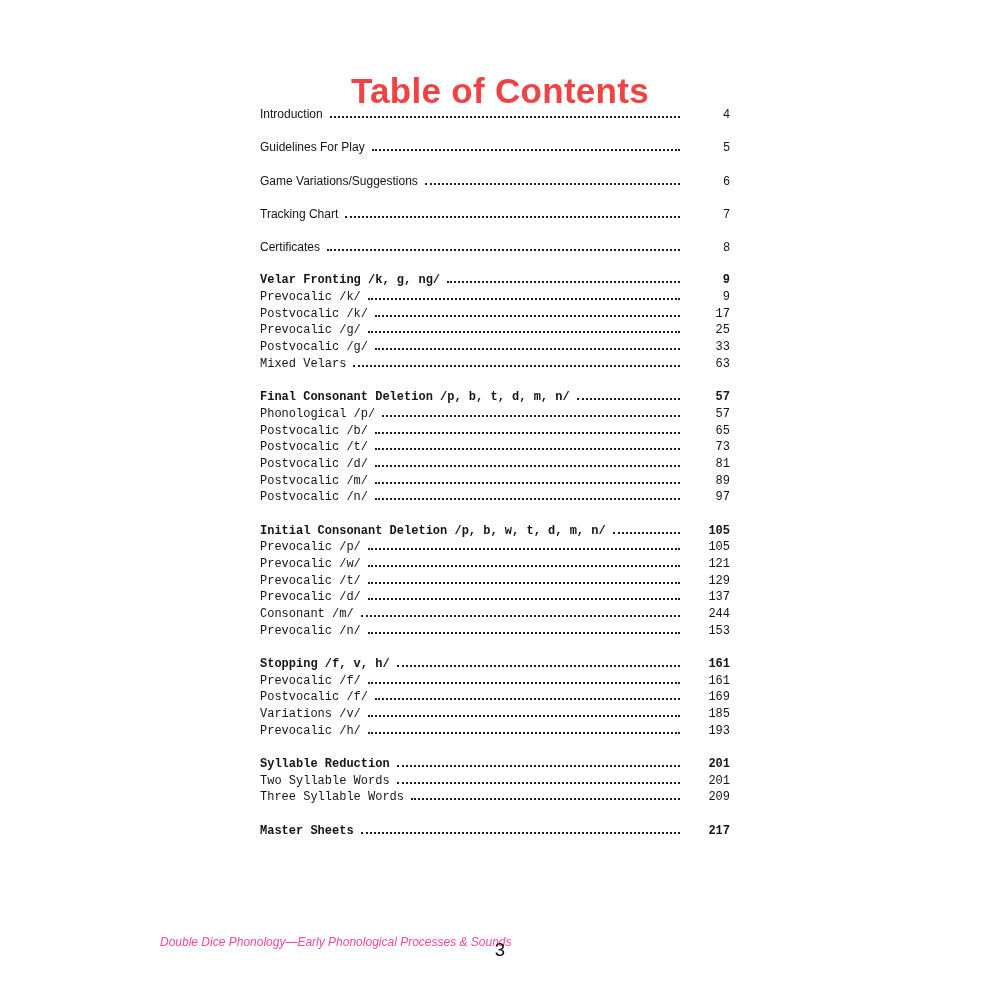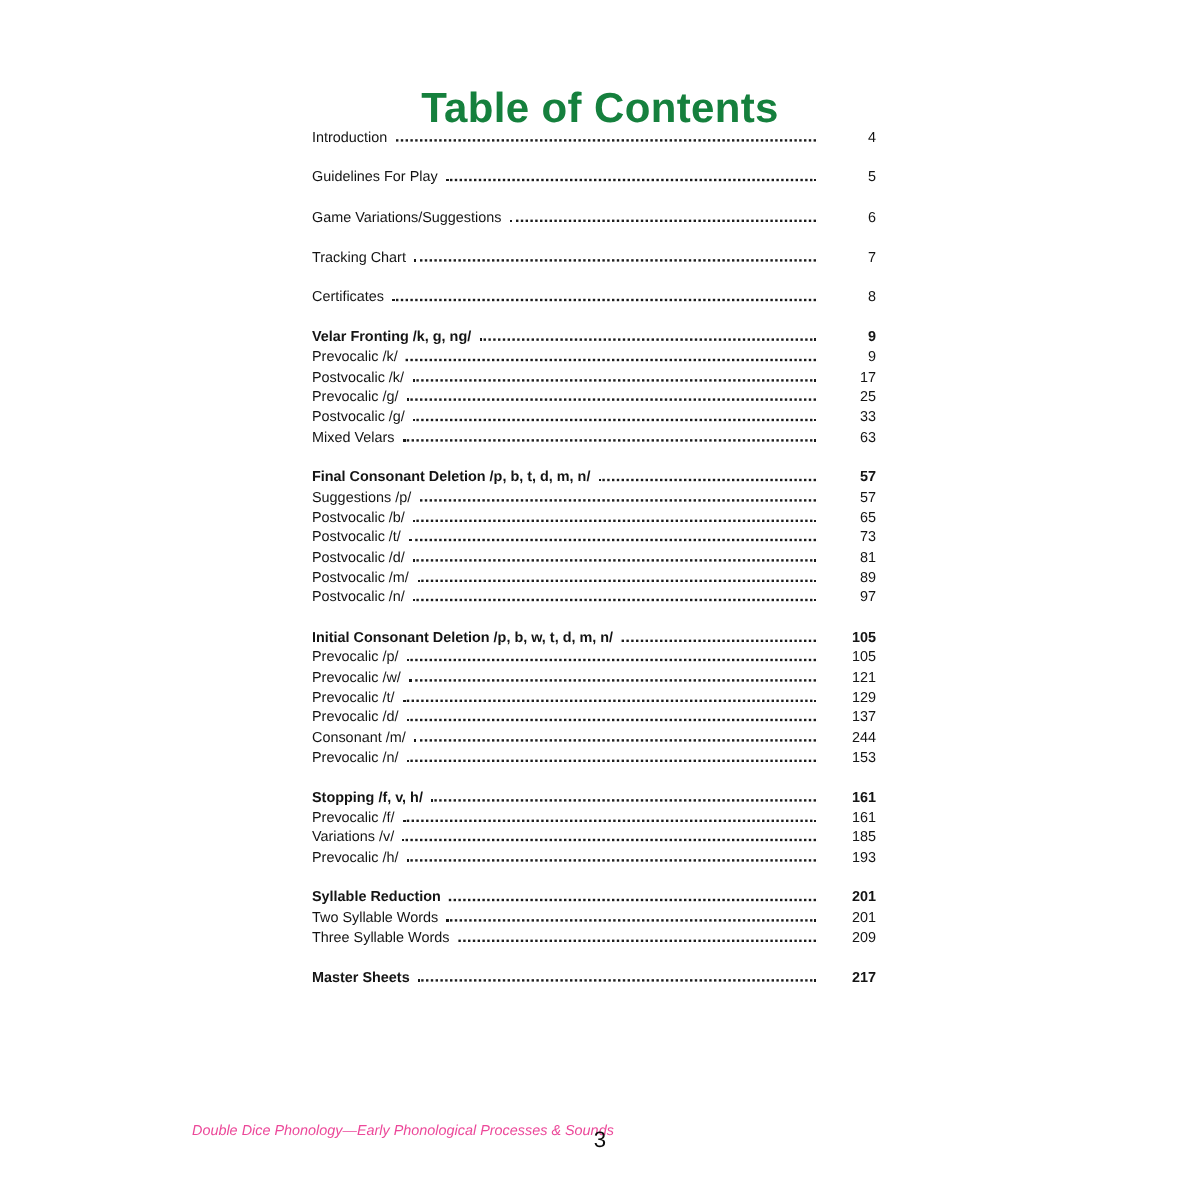--- a/index.html
+++ b/index.html
@@ -14,38 +14,38 @@
   }
   .title {
     position: absolute;
     top: 48px;
     left: 0;
     width: 1000px;
     text-align: center;
     font-size: 35px;
     font-weight: bold;
     letter-spacing: 0.3px;
-    color: #15803d;
+    color: #ef4444;
   }
   .toc {
     position: absolute;
     left: 260px;
     top: 106px;
     width: 470px;
     font-size: 12px;
   }
   .row {
     display: flex;
     align-items: baseline;
     height: 16.7px;
     line-height: 16.7px;
     white-space: nowrap;
   }
   .front-row { margin-bottom: 16.6px; }
-  .group { margin-top: 16.6px; }
+  .group { margin-top: 16.6px; font-family: Liberation Mono, monospace; }
   .row.header { font-weight: bold; }
   .label { flex: none; }
   .leader {
     flex: 1 1 auto;
     min-width: 10px;
     margin-left: 7px;
     margin-right: 10px;
     border-bottom: 2.2px dotted #1c1c1c;
   }
   .pageno {
@@ -137,21 +137,21 @@
           <span class="pageno">63</span>
         </div>
       </div>
       <div class="group">
         <div class="row header">
           <span class="label">Final Consonant Deletion /p, b, t, d, m, n/</span>
           <span class="leader"></span>
           <span class="pageno">57</span>
         </div>
         <div class="row">
-          <span class="label">Suggestions /p/</span>
+          <span class="label">Phonological /p/</span>
           <span class="leader"></span>
           <span class="pageno">57</span>
         </div>
         <div class="row">
           <span class="label">Postvocalic /b/</span>
           <span class="leader"></span>
           <span class="pageno">65</span>
         </div>
         <div class="row">
           <span class="label">Postvocalic /t/</span>
@@ -214,20 +214,25 @@
       <div class="group">
         <div class="row header">
           <span class="label">Stopping /f, v, h/</span>
           <span class="leader"></span>
           <span class="pageno">161</span>
         </div>
         <div class="row">
           <span class="label">Prevocalic /f/</span>
           <span class="leader"></span>
           <span class="pageno">161</span>
+        </div>
+        <div class="row">
+          <span class="label">Postvocalic /f/</span>
+          <span class="leader"></span>
+          <span class="pageno">169</span>
         </div>
         <div class="row">
           <span class="label">Variations /v/</span>
           <span class="leader"></span>
           <span class="pageno">185</span>
         </div>
         <div class="row">
           <span class="label">Prevocalic /h/</span>
           <span class="leader"></span>
           <span class="pageno">193</span>

